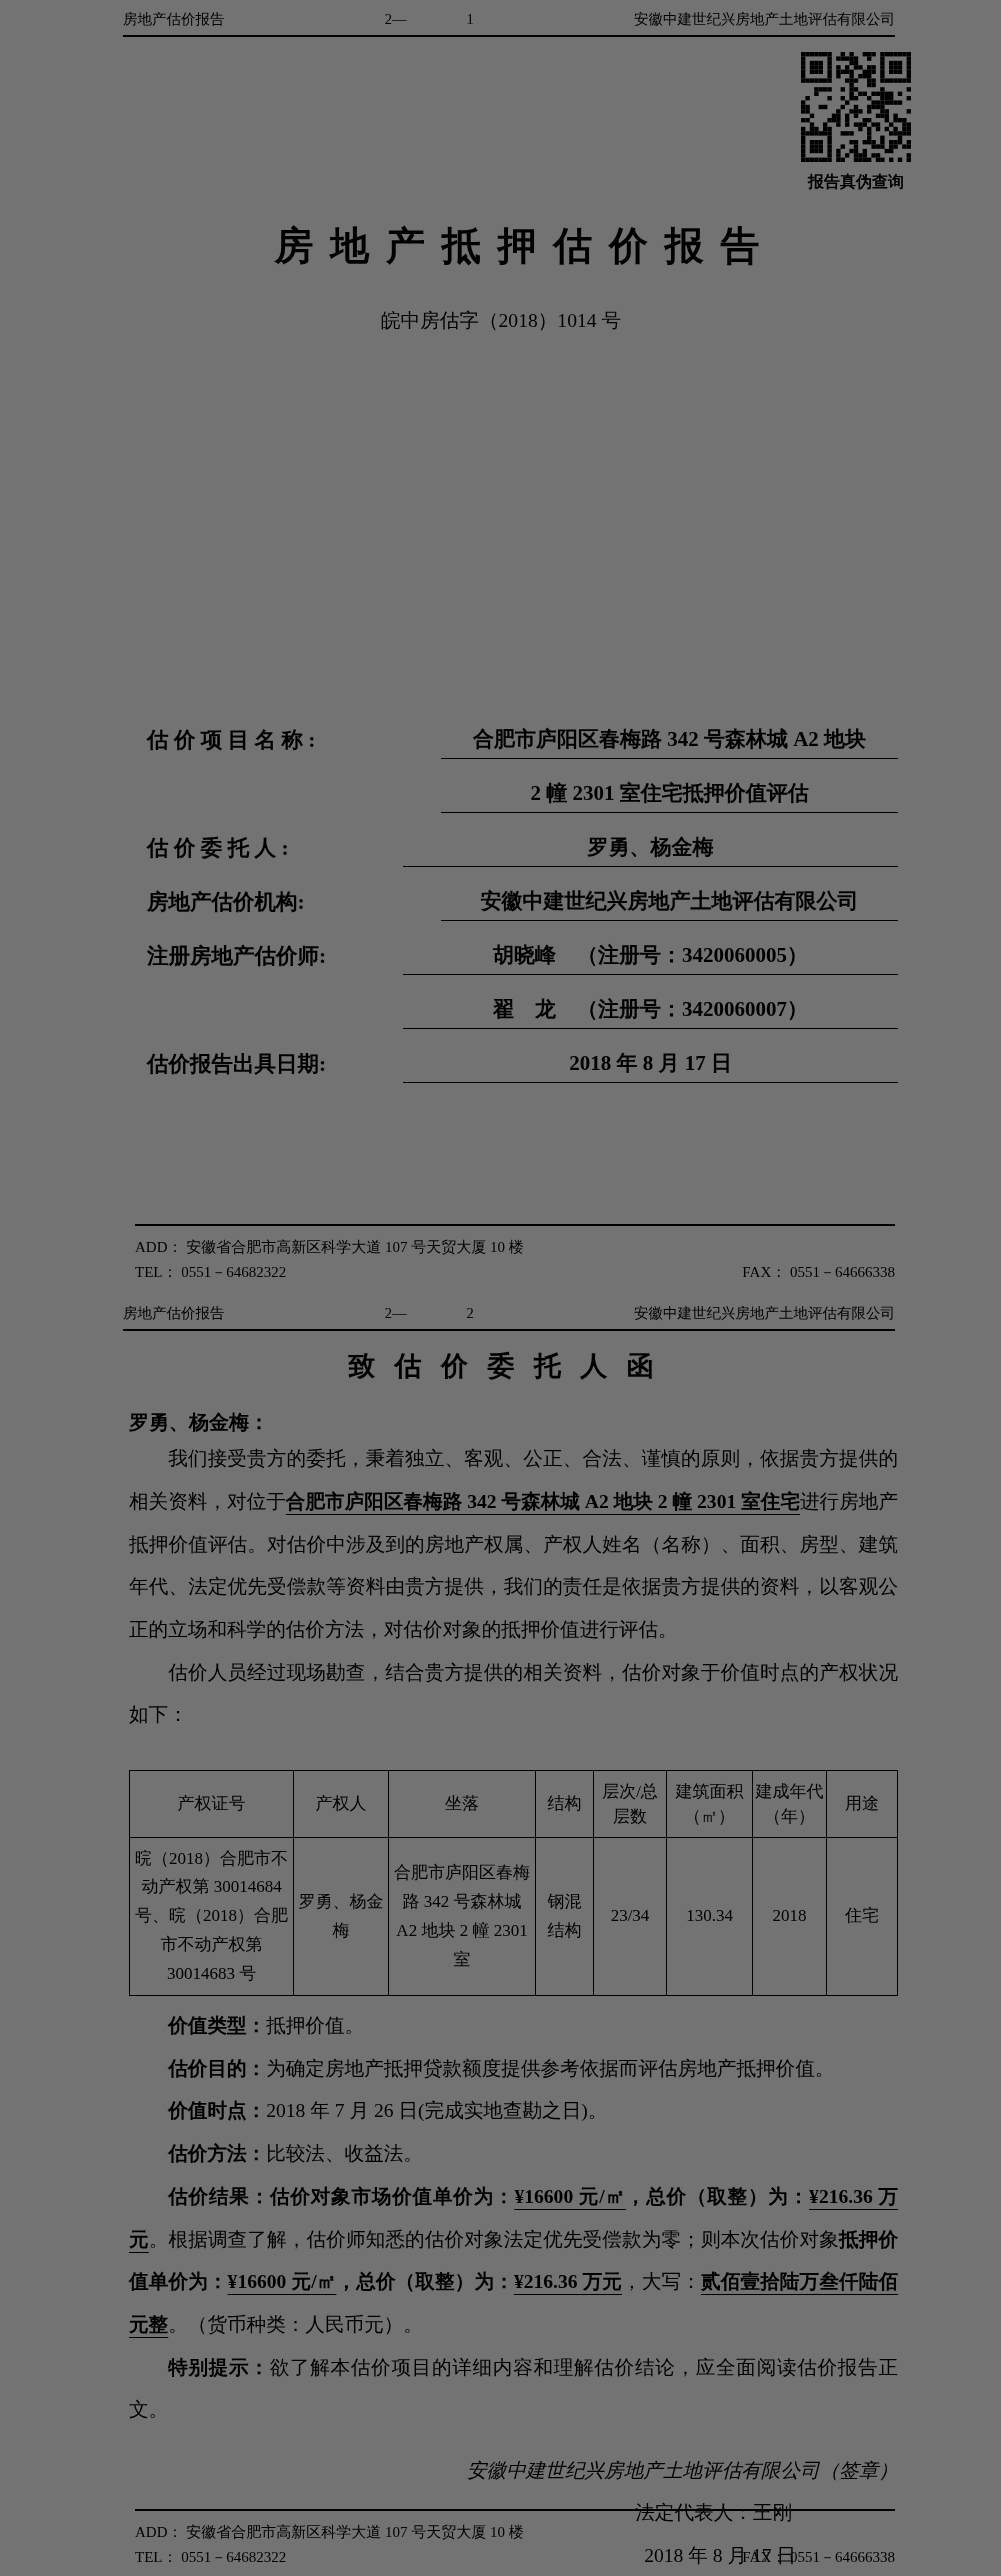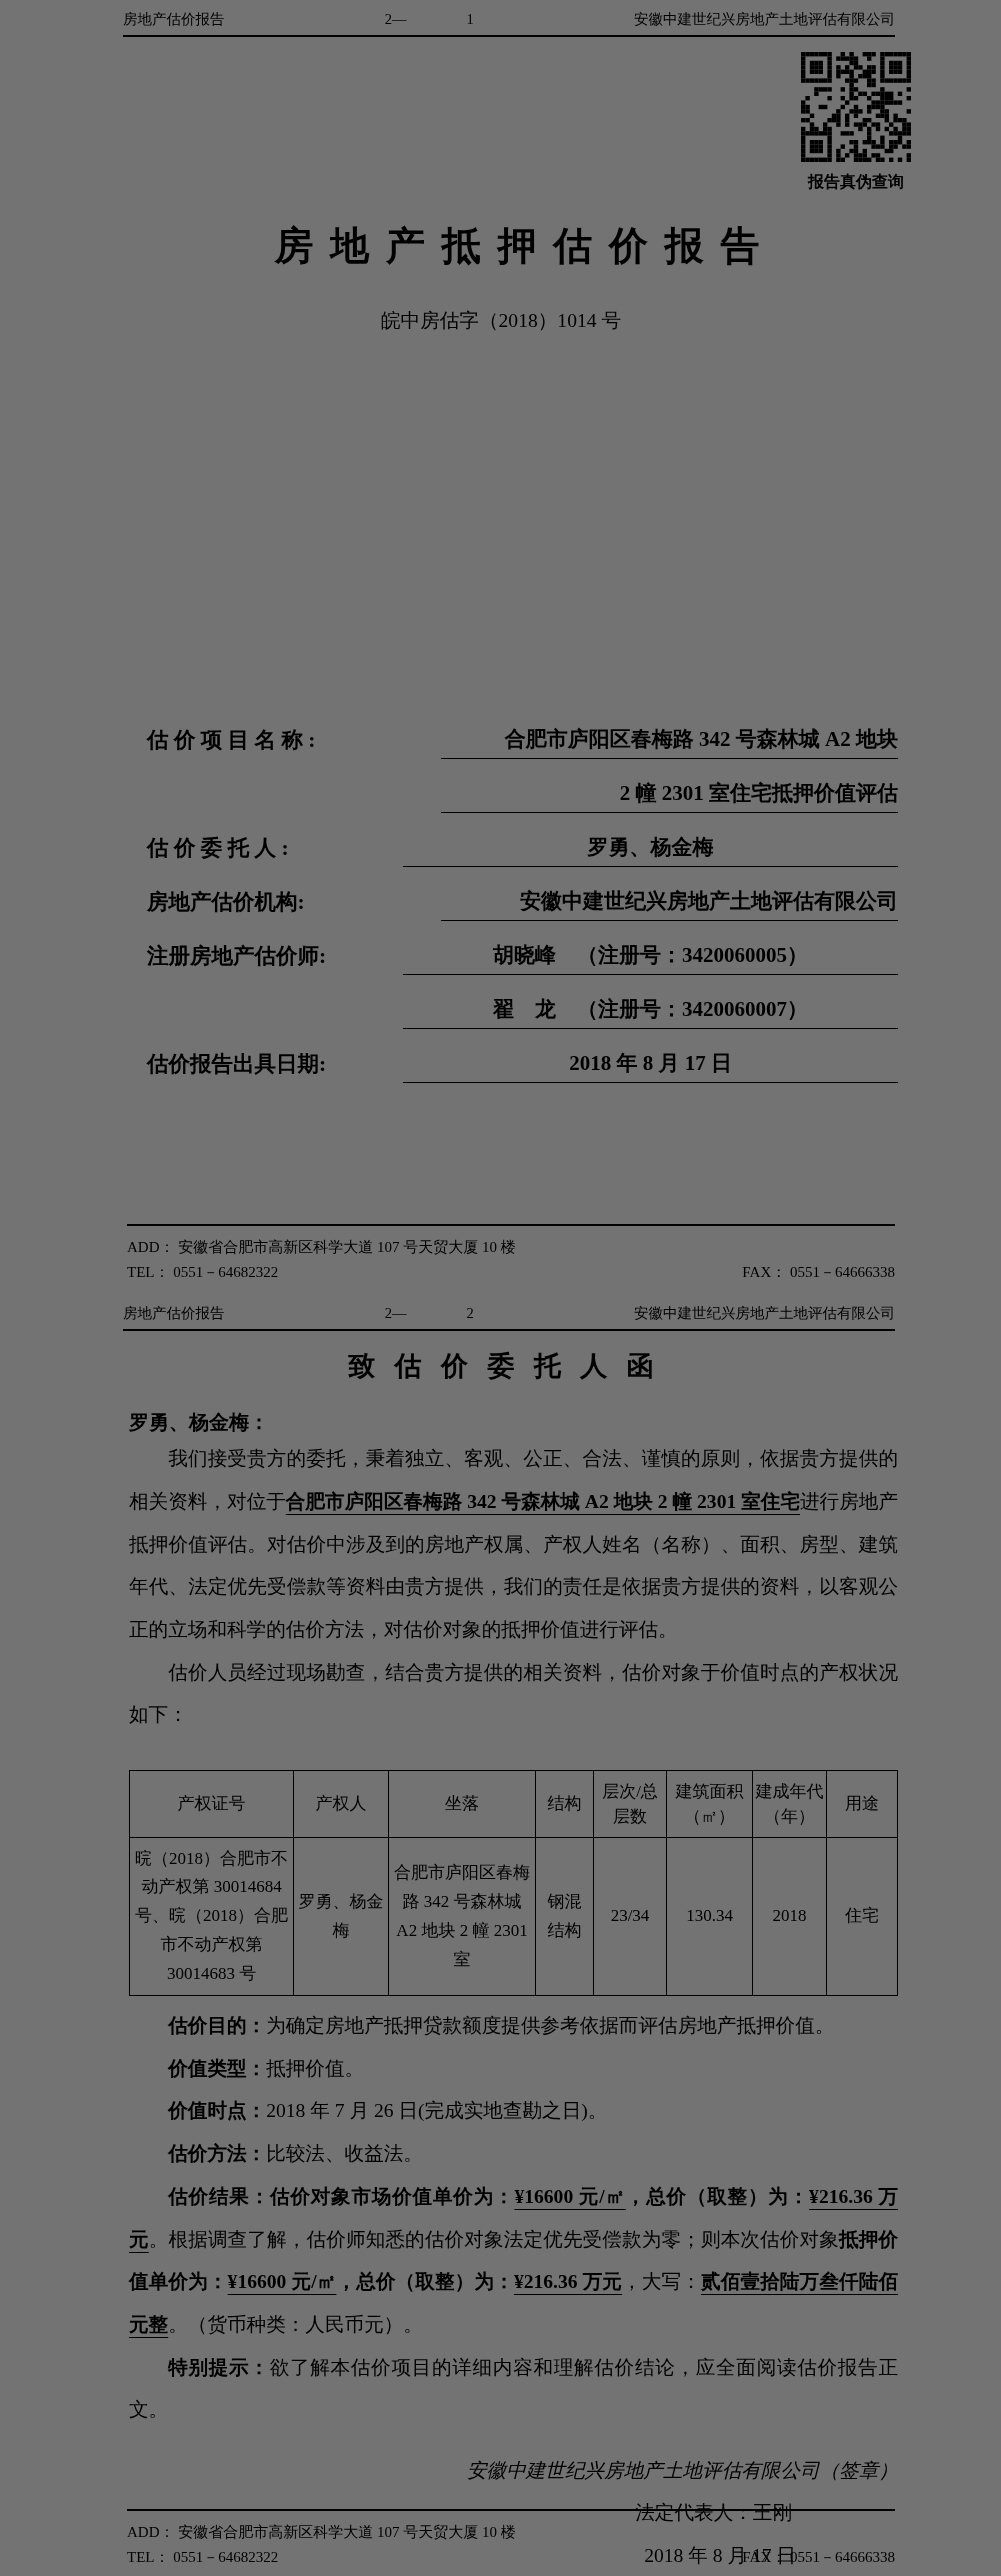--- a/index.html
+++ b/index.html
@@ -23,24 +23,24 @@
   
   .main-title{margin:186px 0 0;text-align:center;font-size:39px;font-weight:bold;
               letter-spacing:.43em;text-indent:.43em;line-height:1.2;padding-left:32px;}
   .doc-number{margin-top:37px;text-align:center;font-size:19.6px;}
 
   .fields{margin:371px 104px 0 147px;}
   .field-row{display:flex;align-items:flex-end;height:54px;}
   .field-label{width:256px;flex:none;font-weight:bold;font-size:21.5px;white-space:pre;padding-bottom:5px;}
   .field-value{flex:1;border-bottom:1.9px solid #000;font-weight:bold;font-size:21px;
                text-align:center;padding-bottom:5px;white-space:nowrap;}
-  .field-value.vleft{text-align:right;margin-left:38px;}
+  .field-value.vleft{text-align:center;margin-left:38px;}
 
   
-  .pg-footer{position:absolute;left:127px;right:107px;}
+  .pg-footer{position:absolute;left:135px;right:107px;}
   .page-1 .pg-footer{top:1224px;}
   .page-2 .pg-footer{top:1215px;}
   .pg-footer .rule{border-top:2.5px solid #000;margin-bottom:8.8px;}
   .footer-line{font-size:15px;line-height:25px;display:flex;}
   .footer-fax{margin-left:auto;}
 
   
   .letter-title{margin-top:16.4px;text-align:center;font-size:27px;font-weight:bold;
                 letter-spacing:.72em;text-indent:.72em;}
   .salutation{margin:16px 104px 0 129px;font-size:20px;font-weight:bold;line-height:1.6;}
@@ -481,22 +481,22 @@
           <td>钢混结构</td>
           <td>23/34</td>
           <td>130.34</td>
           <td>2018</td>
           <td>住宅</td>
         </tr>
       </tbody>
     </table>
 
     <div class="items">
+      <div class="item"><span class="blabel">价值类型：</span><span>抵押价值。</span></div>
       <div class="item"><span class="blabel">估价目的：</span><span>为确定房地产抵押贷款额度提供参考依据而评估房地产抵押价值。</span></div>
-      <div class="item"><span class="blabel">价值类型：</span><span>抵押价值。</span></div>
       <div class="item"><span class="blabel">价值时点：</span><span>2018 年 7 月 26 日(完成实地查勘之日)。</span></div>
       <div class="item"><span class="blabel">估价方法：</span><span>比较法、收益法。</span></div>
     </div>
 
     <p class="para indent"><span class="blabel">估价结果：</span><span class="blabel">估价对象市场价值单价为：</span><span class="uv">¥16600 元/㎡</span><span class="blabel">，总价（取整）为：</span><span class="uv">¥216.36 万元</span><span>。根据调查了解，估价师知悉的估价对象法定优先受偿款为零；则本次估价对象</span><span class="blabel">抵押价值单价为：</span><span class="uv">¥16600 元/㎡</span><span class="blabel">，总价（取整）为：</span><span class="uv">¥216.36 万元</span><span>，大写：</span><span class="uv">贰佰壹拾陆万叁仟陆佰元整</span><span>。（货币种类：人民币元）。</span></p>
 
     <p class="para indent"><span class="blabel">特别提示：</span><span>欲了解本估价项目的详细内容和理解估价结论，应全面阅读估价报告正文。</span></p>
 
     <div class="sig">
       <div class="sig-company">安徽中建世纪兴房地产土地评估有限公司（签章）</div>

